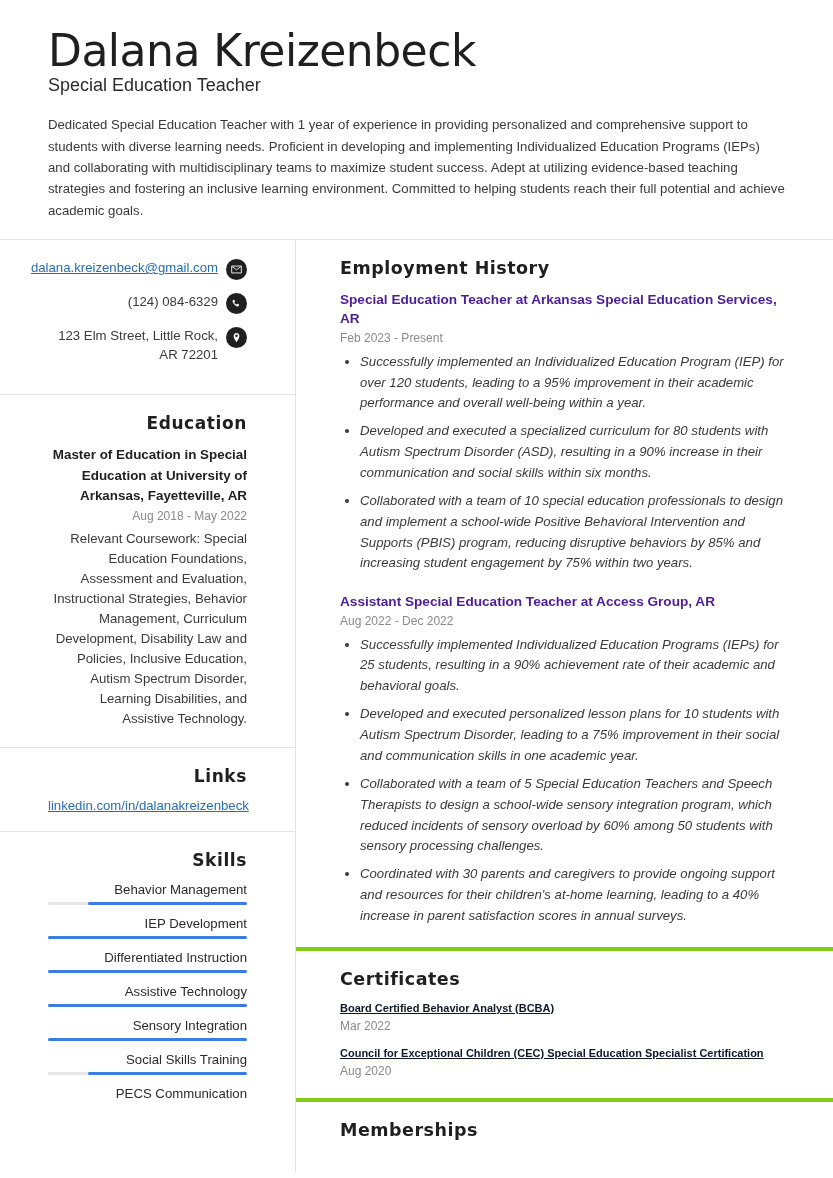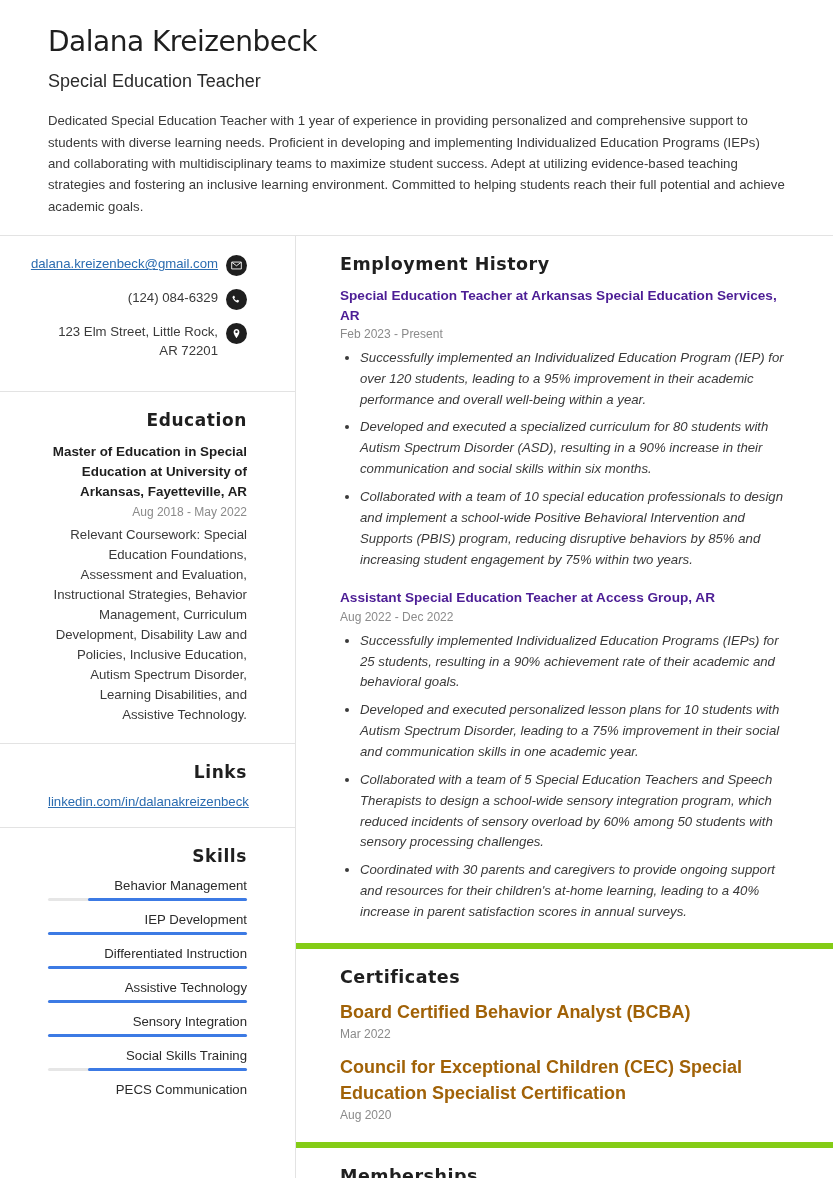--- a/index.html
+++ b/index.html
@@ -10,26 +10,26 @@
     background: #ffffff;
     font-family: "Liberation Sans", sans-serif;
     color: #2b2b2b;
     overflow: hidden;
   }
   .page { width: 833px; height: 1178px; position: relative; }
 
   
   .header { padding: 26px 48px 0 48px; }
   .name {
-    font-size: 28px;
+    font-size: 44px;
     font-weight: 400;
     letter-spacing: -0.5px;
     line-height: 1.12;
     color: #1f1f1f;
-    margin: 0 0 14px 0;
+    margin: 0 0 0 0;
     font-family: "DejaVu Sans", sans-serif;
   }
   .job-title {
     font-size: 18px;
     font-weight: 400;
     color: #2b2b2b;
     margin: 0 0 18px 0;
   }
   .summary {
     font-size: 13.2px;
@@ -131,21 +131,21 @@
     position: relative;
     border-radius: 2px;
   }
   .bar > span {
     position: absolute; left: 0; top: 0; bottom: 0;
     background: #3c7ae4;
     border-radius: 2px;
   }
 
   
-  .rblock { padding: 18px 40px 20px 44px; border-bottom: 6px solid #84cc16; }
+  .rblock { padding: 18px 40px 20px 44px; border-bottom: 4px solid #84cc16; }
   .rblock:last-child { border-bottom: none; }
   .sec-title-right {
     font-size: 17.5px;
     font-weight: 700;
     letter-spacing: 0.5px;
     color: #1f1f1f;
     margin: 0 0 12px 0;
     font-family: "DejaVu Sans", sans-serif;
   }
   .job { margin-bottom: 18px; }
@@ -167,25 +167,26 @@
     font-size: 13.2px;
     line-height: 1.58;
     color: #3a3a3a;
     margin-bottom: 7px;
     font-style: italic;
   }
   ul.bullets li:last-child { margin-bottom: 0; }
   .cert { margin-bottom: 13px; }
   .cert:last-child { margin-bottom: 0; }
   .cert-name {
-    font-size: 18px;
-    font-weight: 700;
-    color: #a16207;
+    font-size: 11px;
+    font-weight: 700;
+    color: #0f172a;
     line-height: 1.45;
     margin-bottom: 2px;
+    text-decoration: underline;
   }
   .cert-date { font-size: 12px; color: #8a8a8a; }
 </style>
 </head>
 <body>
 
 <div class="page">
 
   <div class="header">
     <h1 class="name">Dalana Kreizenbeck</h1>

